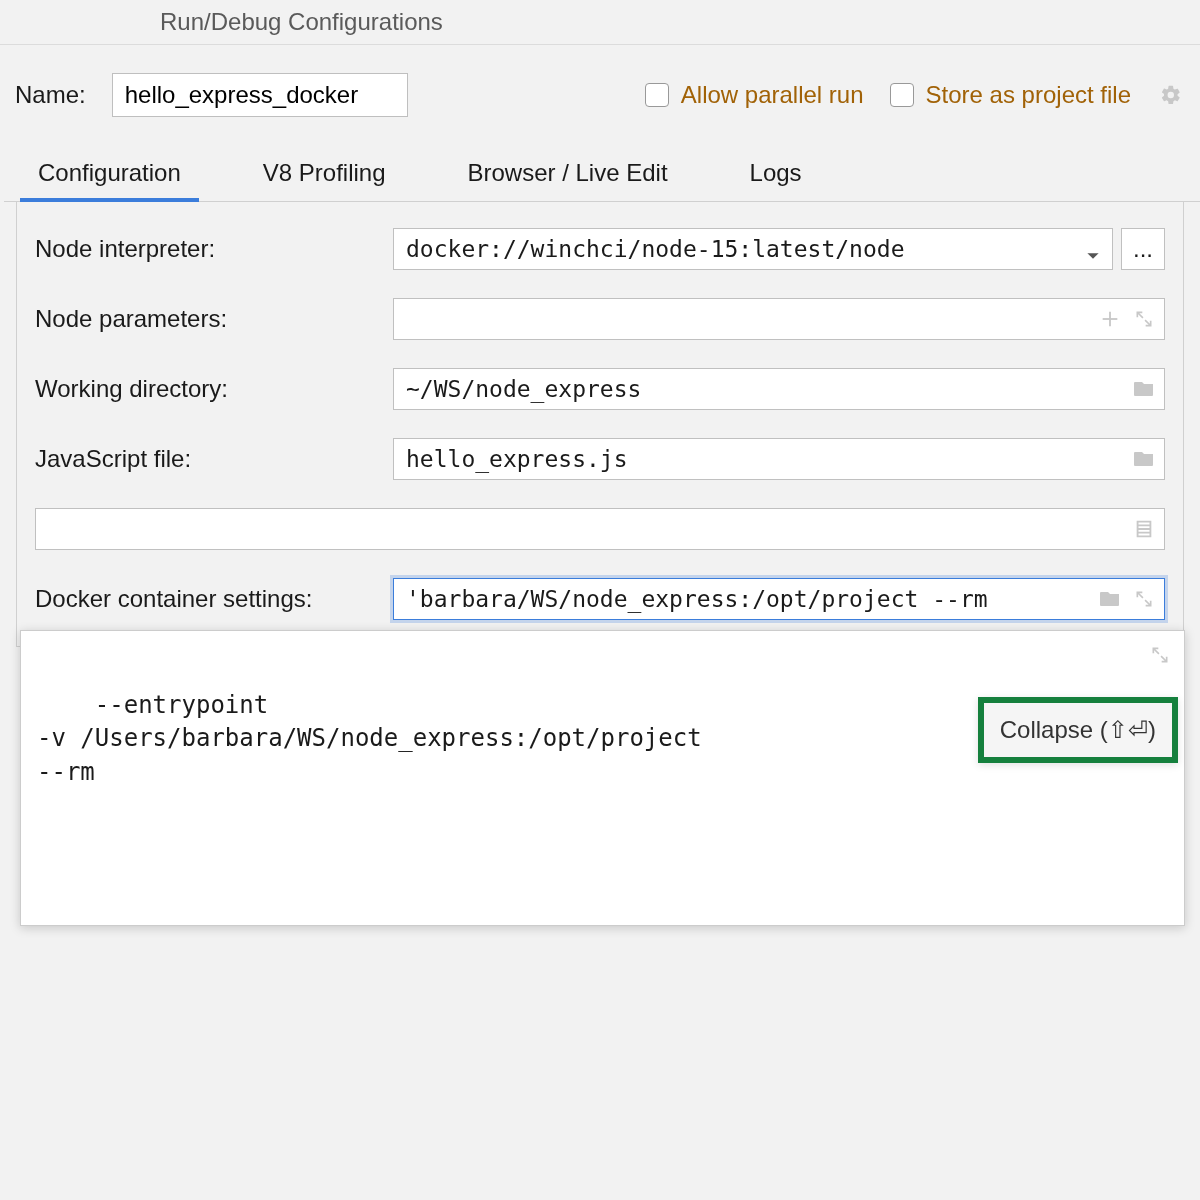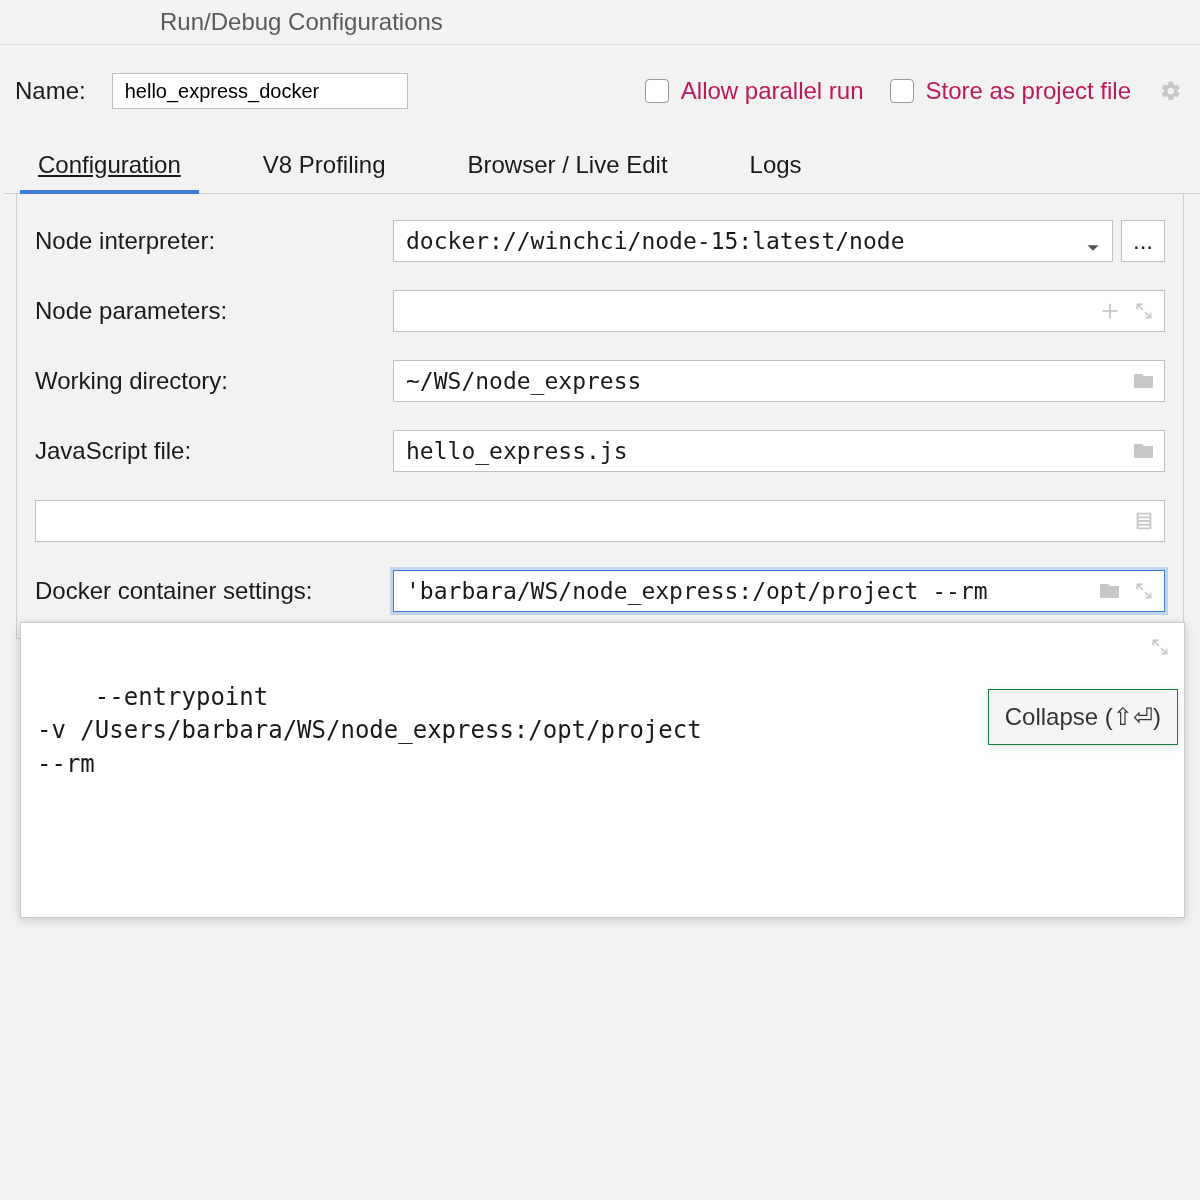--- a/index.html
+++ b/index.html
@@ -26,43 +26,43 @@
       padding: 28px 15px 28px 15px;
       display: flex;
       align-items: center;
       gap: 26px;
     }
     .name-label {
       font-size: 24px;
       color: #1a1a1a;
     }
     .name-input {
-      height: 36px;
+      height: 44px;
       width: 296px;
       border: 1px solid #bfbfbf;
       background: #fff;
-      font-size: 20px;
+      font-size: 24px;
       padding: 0 12px;
       font-family: inherit;
     }
     .checkbox-group {
       display: flex;
       align-items: center;
       gap: 12px;
     }
     .checkbox {
       width: 24px;
       height: 24px;
       border: 1.5px solid #999;
       border-radius: 4px;
       background: #fff;
     }
     .checkbox-label {
       font-size: 24px;
-      color: #be185d;
+      color: #a16207;
     }
     .gear-icon {
       width: 22px;
       height: 22px;
       fill: #bfbfbf;
     }
     .tabs {
       display: flex;
       gap: 46px;
       padding: 0 16px;
@@ -71,21 +71,20 @@
     }
     .tab {
       font-size: 24px;
       color: #1a1a1a;
       padding: 14px 18px 14px 18px;
       cursor: pointer;
       position: relative;
     }
     .tab.active {
       font-weight: 400;
-      text-decoration: underline;
     }
     .tab.active::after {
       content: "";
       position: absolute;
       bottom: -1px;
       left: 0;
       right: 0;
       height: 4px;
       background: #3b7ddb;
     }
@@ -189,21 +188,21 @@
     .expanded-popup .collapse-icon {
       position: absolute;
       right: 10px;
       top: 10px;
     }
     .collapse-tooltip {
       position: absolute;
       right: 6px;
       top: 66px;
       background: #f5f5f5;
-      border: 1px solid #15803d;
+      border: 6px solid #15803d;
       padding: 10px 16px;
       font-size: 24px;
       font-family: -apple-system, BlinkMacSystemFont, "Segoe UI", Arial, sans-serif;
       color: #333;
       box-shadow: 0 2px 8px rgba(0,0,0,0.12);
     }
     .spacer-flex { flex: 1; }
   </style>
 </head>
 <body>

